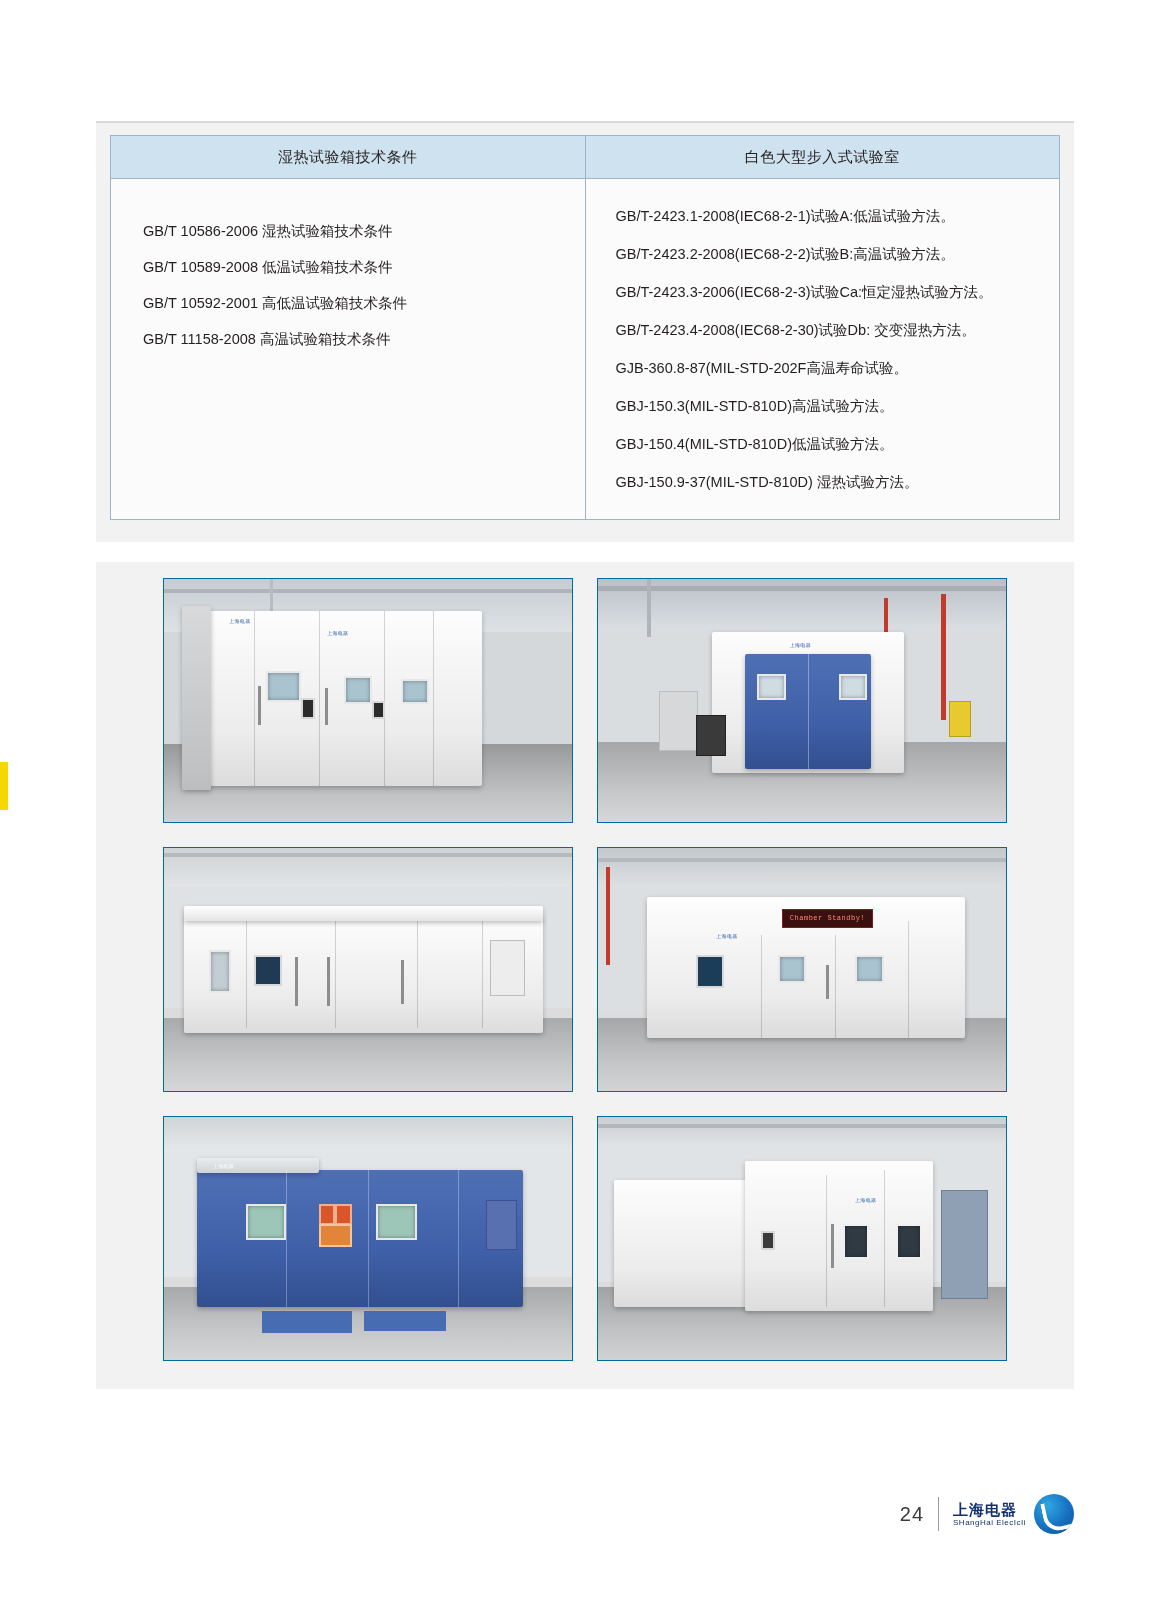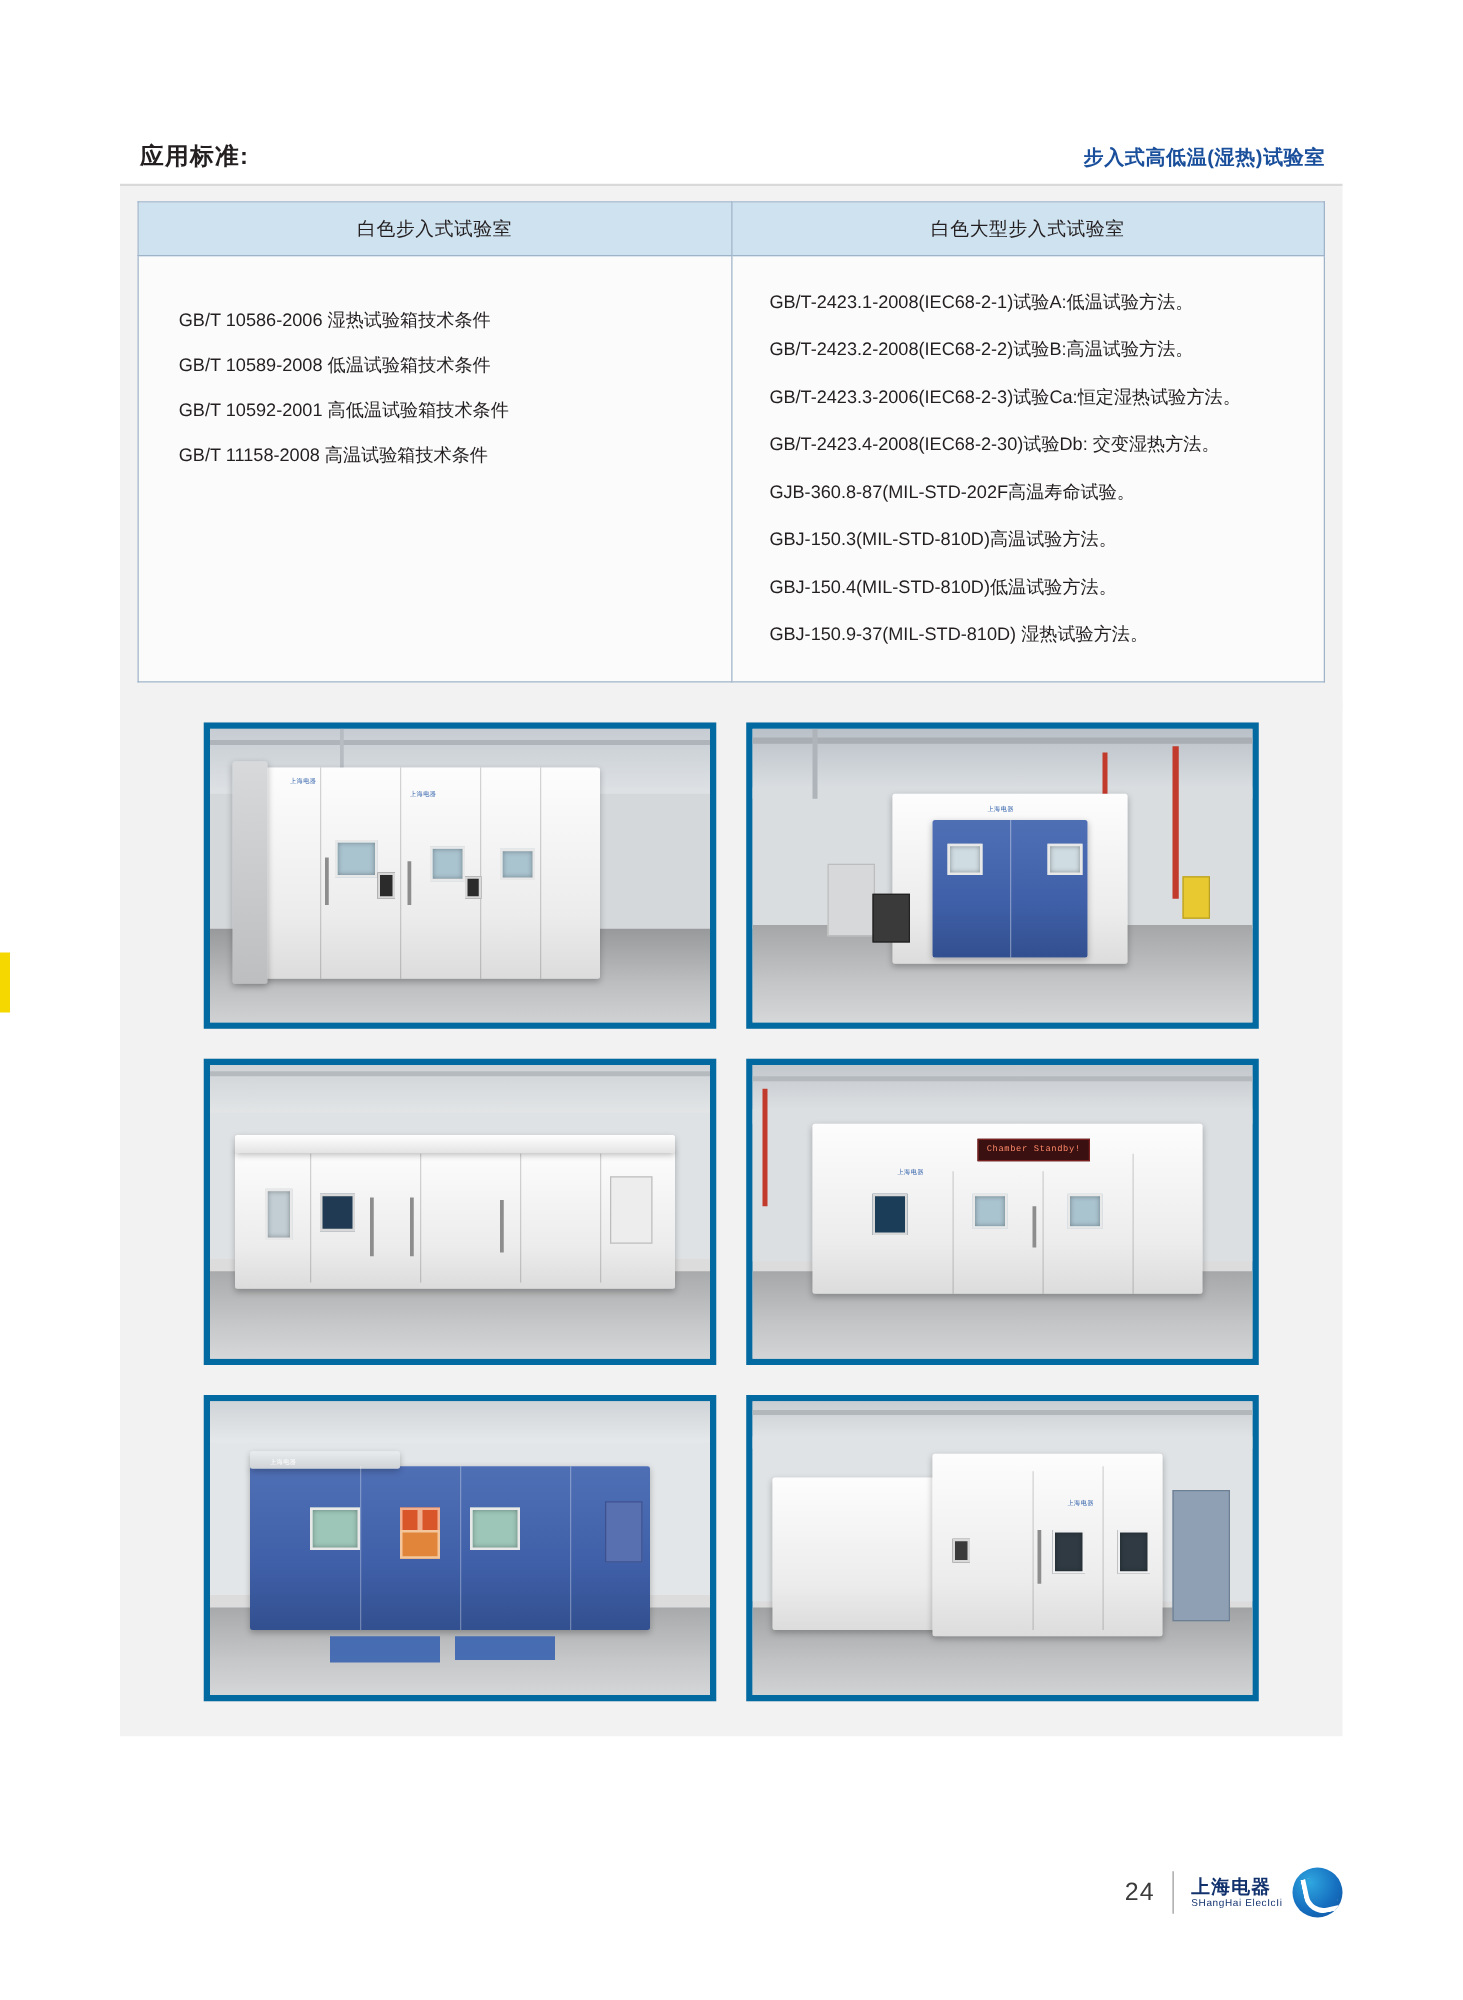--- a/index.html
+++ b/index.html
@@ -121,21 +121,21 @@
     justify-content: center;
     column-gap: 24px;
     row-gap: 24px;
   }
   .photo {
     width: 410px;
     height: 245px;
     position: relative;
     overflow: hidden;
     background: #dcdcdc;
-    border: 5px solid #0369a1;
+    border: 1px solid #0369a1;
     box-sizing: border-box;
   }
   .photo-label {
     position: absolute;
     left: 6px;
     bottom: 4px;
     font-size: 9px;
     color: rgba(0,0,0,0.0);
   }
 
@@ -286,31 +286,27 @@
     border-radius: 0 0 0 16px;
     transform: rotate(-12deg);
   }
 </style>
 </head>
 <body>
 
 <div class="edge-mark"></div>
 
 <section class="standards-section">
-  <div class="section-head">
-    <div class="section-title">应用标准:</div>
-    <div class="head-right">步入式高低温(湿热)试验室</div>
-  </div>
   <div class="rule"></div>
 
   <div class="panel">
     <table class="std-table">
       <thead>
         <tr>
-          <th>白色步入式试验室</th>
+          <th>湿热试验箱技术条件</th>
           <th>白色大型步入式试验室</th>
         </tr>
       </thead>
       <tbody>
         <tr>
           <td class="col-left">
             <div class="line">GB/T 10586-2006 湿热试验箱技术条件</div>
             <div class="line">GB/T 10589-2008 低温试验箱技术条件</div>
             <div class="line">GB/T 10592-2001 高低温试验箱技术条件</div>
             <div class="line">GB/T 11158-2008 高温试验箱技术条件</div>

